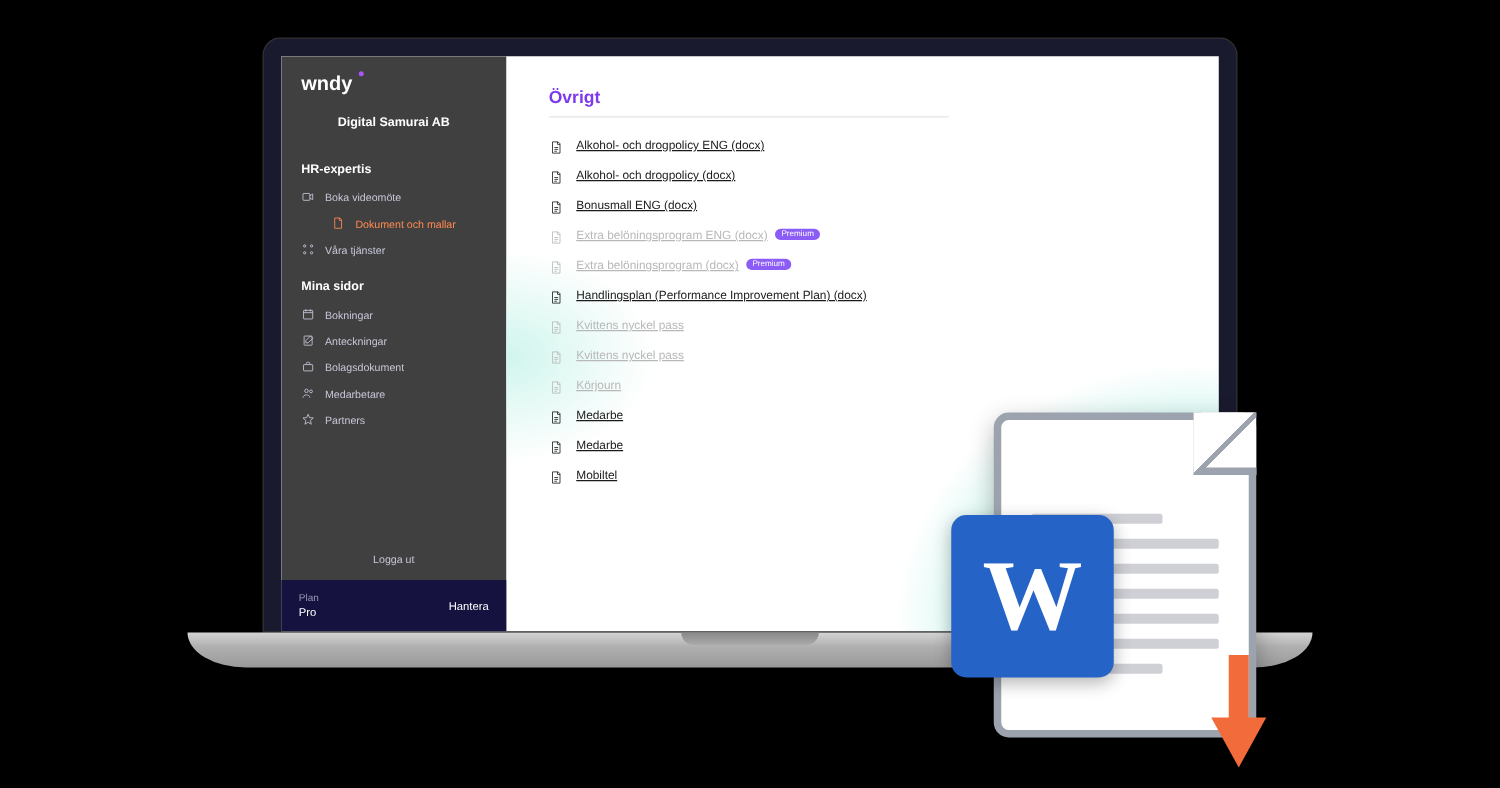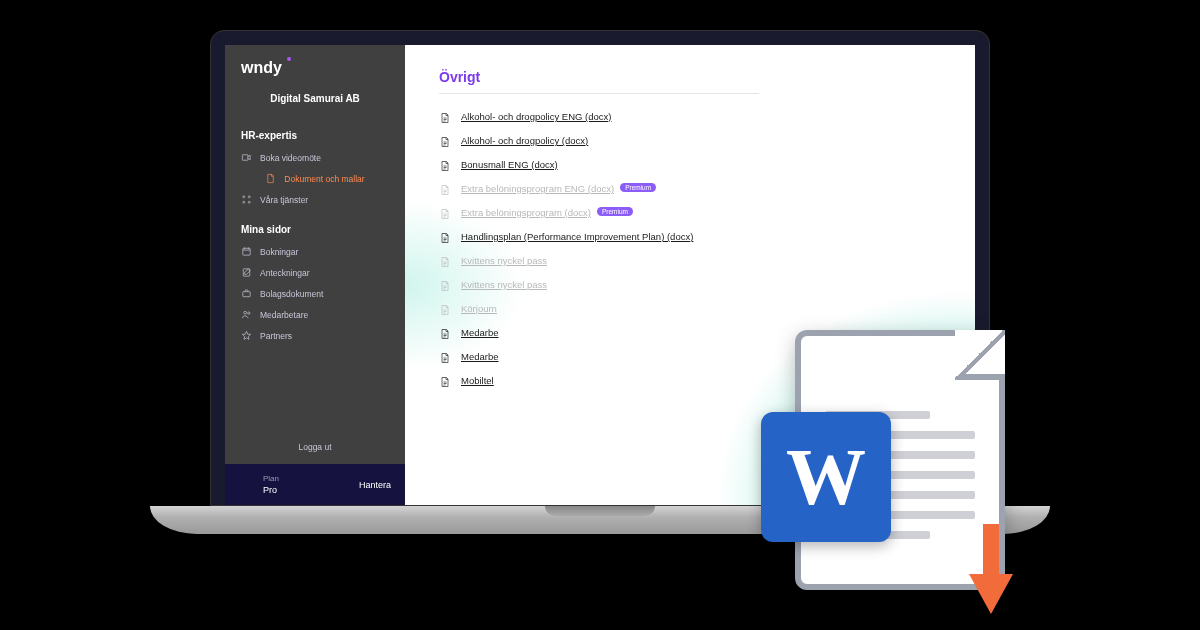--- a/index.html
+++ b/index.html
@@ -98,21 +98,21 @@
 .nav-icon { width: 11px; height: 11px; margin-right: 8px; fill: none; stroke: currentColor; stroke-width: 1.5; }
 .logout { text-align: center; padding: 12px 0; font-size: 8.5px; color: #c7c7d9; margin-top: auto; }
 .plan-row {
   display: flex;
   justify-content: space-between;
   align-items: center;
   padding: 10px 14px;
   background: #15123f;
   font-size: 8px;
 }
-.plan-col { display: flex; flex-direction: column; gap: 2px; margin-left: 24px; }
+.plan-col { display: flex; flex-direction: column; gap: 2px; }
 .plan-label { color: #9999b3; }
 .plan-val { font-size: 9px; }
 .manage { font-size: 9px; }
 
 
 .main {
   flex: 1;
   padding: 24px 0 0 34px;
   position: relative;
   overflow: hidden;

